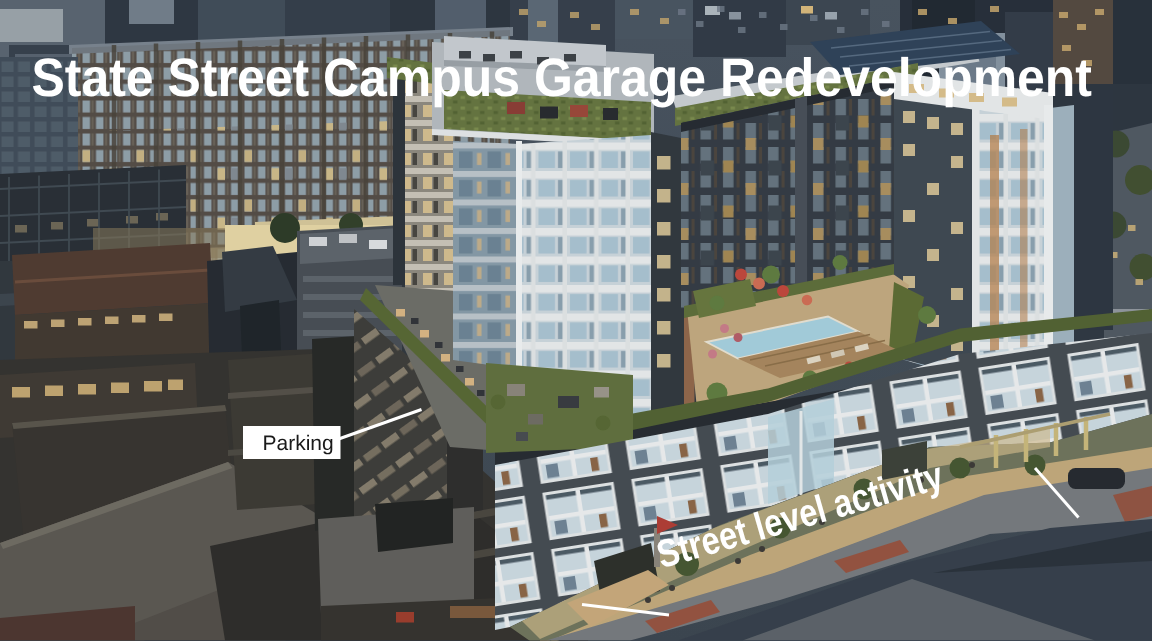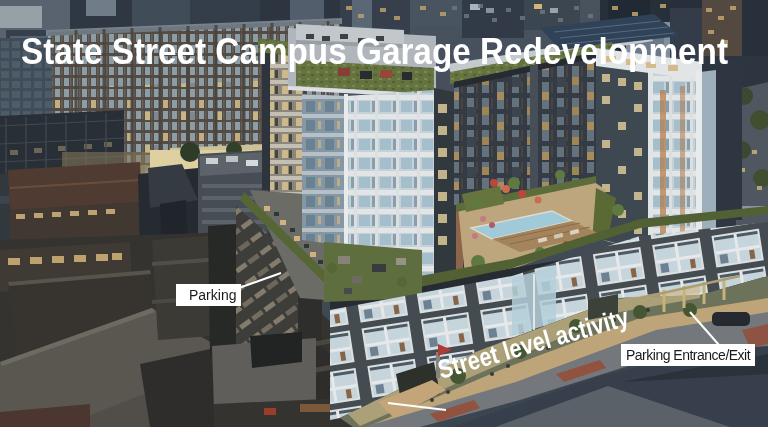--- a/index.html
+++ b/index.html
@@ -588,17 +588,16 @@
 <text x="441" y="379" font-family="Liberation Sans, sans-serif" font-size="26" font-weight="bold" fill="#ffffff" textLength="197" lengthAdjust="spacingAndGlyphs" transform="rotate(-16 441 379)">Street level activity</text>
 
 <g stroke="#ffffff" stroke-width="2" fill="none">
 <line x1="222" y1="294" x2="281" y2="273"></line>
 <line x1="719" y1="345" x2="690" y2="312"></line>
 <line x1="446" y1="410" x2="388" y2="403"></line>
 </g>
 </svg>
 
 
-<div class="lbl" style="left:176px;top:284px;padding-left:13px;">Parking</div>
-
-<div class="lbl" style="left:621px;top:344px;letter-spacing:-0.5px;">Parking Entrance/Exit</div>
+<div class="lbl" style="left:162px;top:284px;padding-left:13px;">Parking</div>
+
 
 </div>
 
 </body></html>

